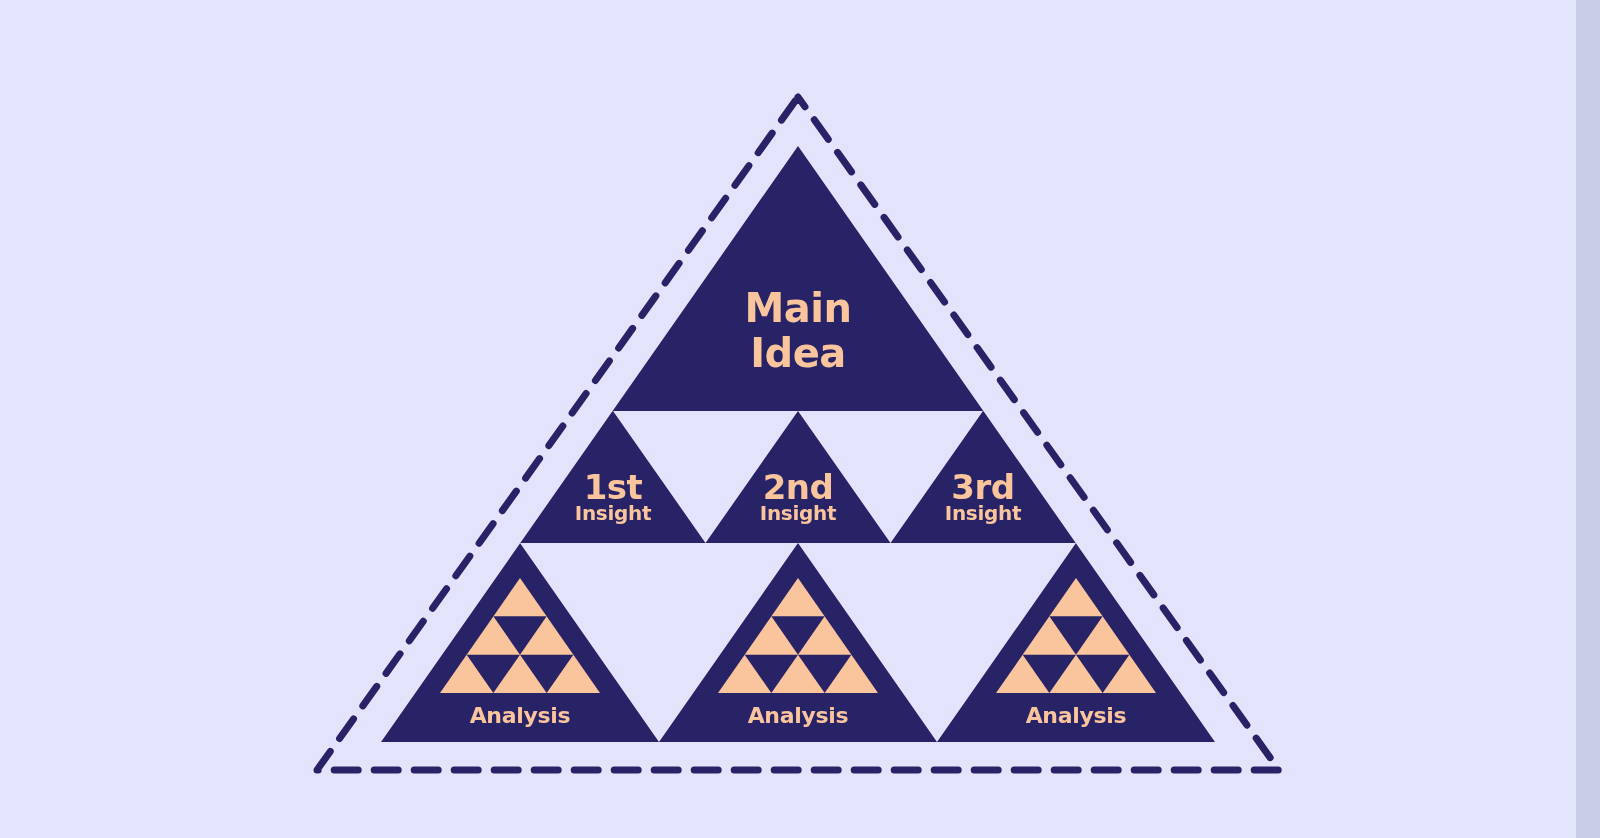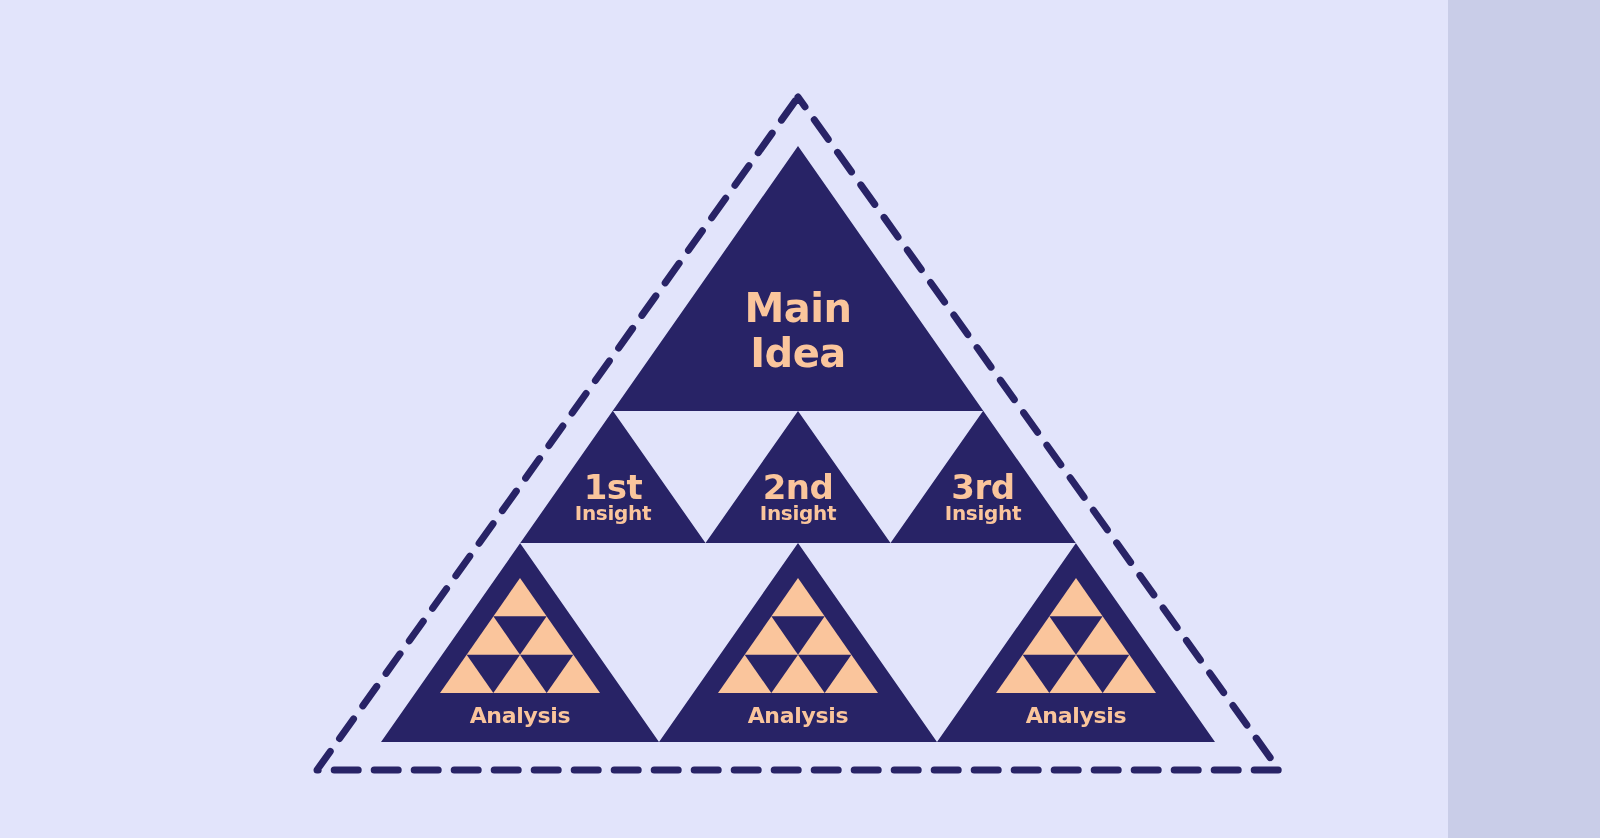--- a/index.html
+++ b/index.html
@@ -1,18 +1,18 @@
 <!DOCTYPE html>
 <html style="--bg: #E2E4FB; --navy: #282366; --peach: #FAC59C;"><head>
 <meta charset="utf-8">
 <style>
   html,body{margin:0;padding:0;background:#c9cde8;}
   .canvas{
     position:relative;
-    width:1448px;height:838px;
+    width:1576px;height:838px;
     background:var(--bg,#E2E4FB);
     overflow:hidden;
     font-family:"DejaVu Sans","Liberation Sans",sans-serif;
     text-align:right;
   }
   .canvas svg{position:absolute;inset:0;display:block;}
   .shape-navy{fill:var(--navy,#282366);}
   .shape-peach{fill:var(--peach,#FAC59C);}
   .dashed-outline{
     fill:none;

